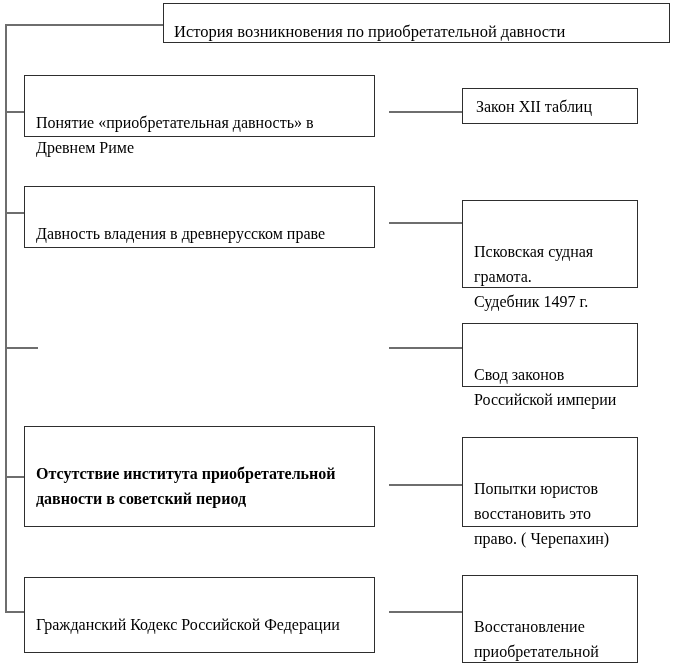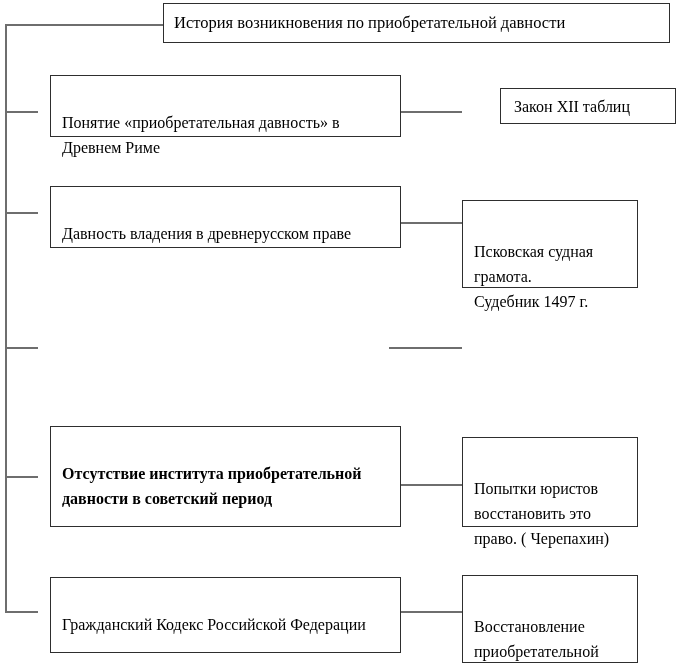--- a/index.html
+++ b/index.html
@@ -21,27 +21,27 @@
     position:absolute;
     box-sizing:border-box;
     border:1.5px solid var(--box_border);
     background:var(--background);
     font-size:16px;
     line-height:25px;
     white-space:pre-line;
   }
   .title-box{
     left:163px;top:3px;width:507px;height:40px;
-    display:flex;align-items:center;
+    display:flex;align-items:flex-end;
     padding:0 8px 0 10px;
     font-size:16.5px;
     line-height:20px;
   }
   .left-box{
-    left:50px;width:351px;
+    left:24px;width:351px;
     padding:9px 12px 9px 11px;
   }
   .right-box{
     left:462px;width:176px;
     padding:13px 8px 5px 11px;
   }
   .right-box.center{
     display:flex;align-items:center;
     padding:0 8px 0 13px;
   }
@@ -69,32 +69,35 @@
   <div class="line h" style="left:389px;top:484px;width:73px;"></div>
   <div class="line h" style="left:389px;top:611px;width:73px;"></div>
 
   <div class="box title-box">
     <span>История возникновения по приобретательной давности</span>
   </div>
 
   <div class="box left-box" style="top:75px;height:62px;">
     <span>Понятие «приобретательная давность» в Древнем Риме</span>
   </div>
-  <div class="box right-box center" style="top:88px;height:36px;margin-left:38px;">
+  <div class="box right-box center" style="top:88px;height:36px;">
     <span>Закон XII таблиц</span>
   </div>
 
   <div class="box left-box" style="top:186px;height:62px;">
     <span>Давность владения в древнерусском праве</span>
   </div>
   <div class="box right-box" style="top:200px;height:88px;">
     <span>Псковская судная грамота.
 Судебник 1497 г.</span>
   </div>
 
+  <div class="box right-box" style="top:323px;height:64px;">
+    <span>Свод законов Российской империи</span>
+  </div>
 
   <div class="box left-box" style="top:426px;height:101px;font-weight:bold;">
     <span>Отсутствие института приобретательной давности в советский период</span>
   </div>
   <div class="box right-box" style="top:437px;height:90px;">
     <span>Попытки юристов восстановить это право. ( Черепахин)</span>
   </div>
 
   <div class="box left-box" style="top:577px;height:76px;">
     <span>Гражданский Кодекс Российской Федерации</span>

